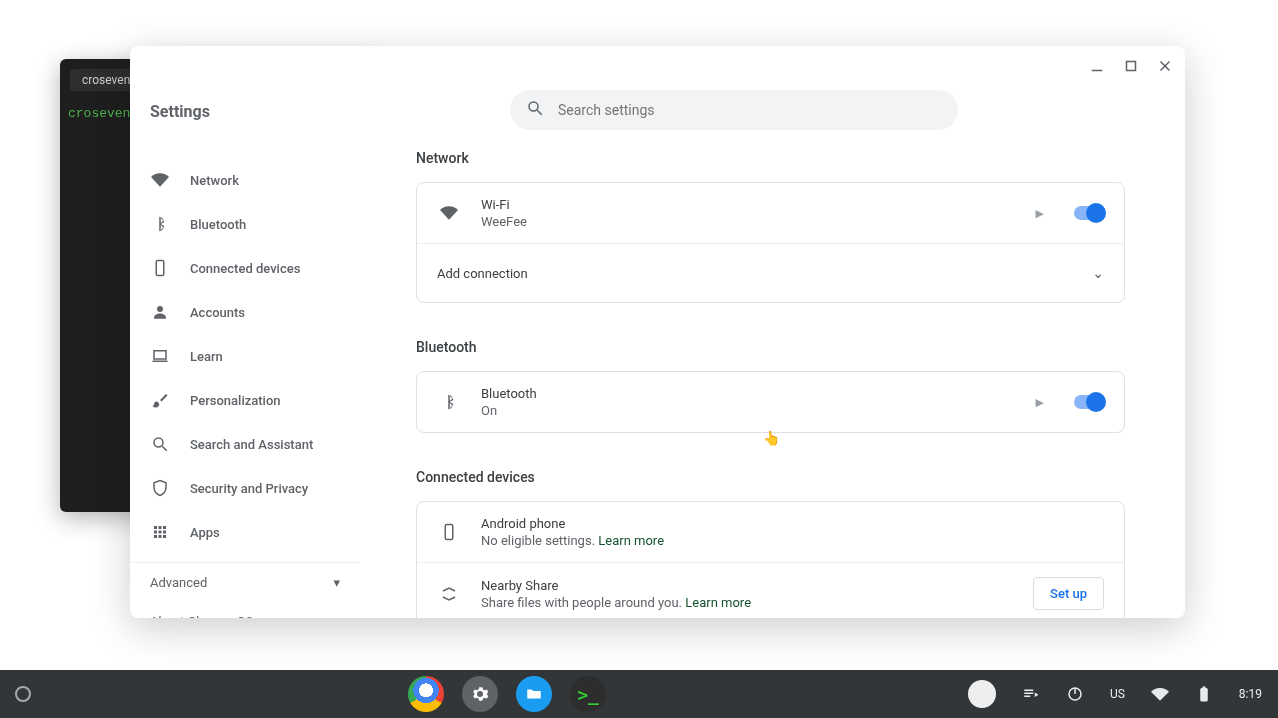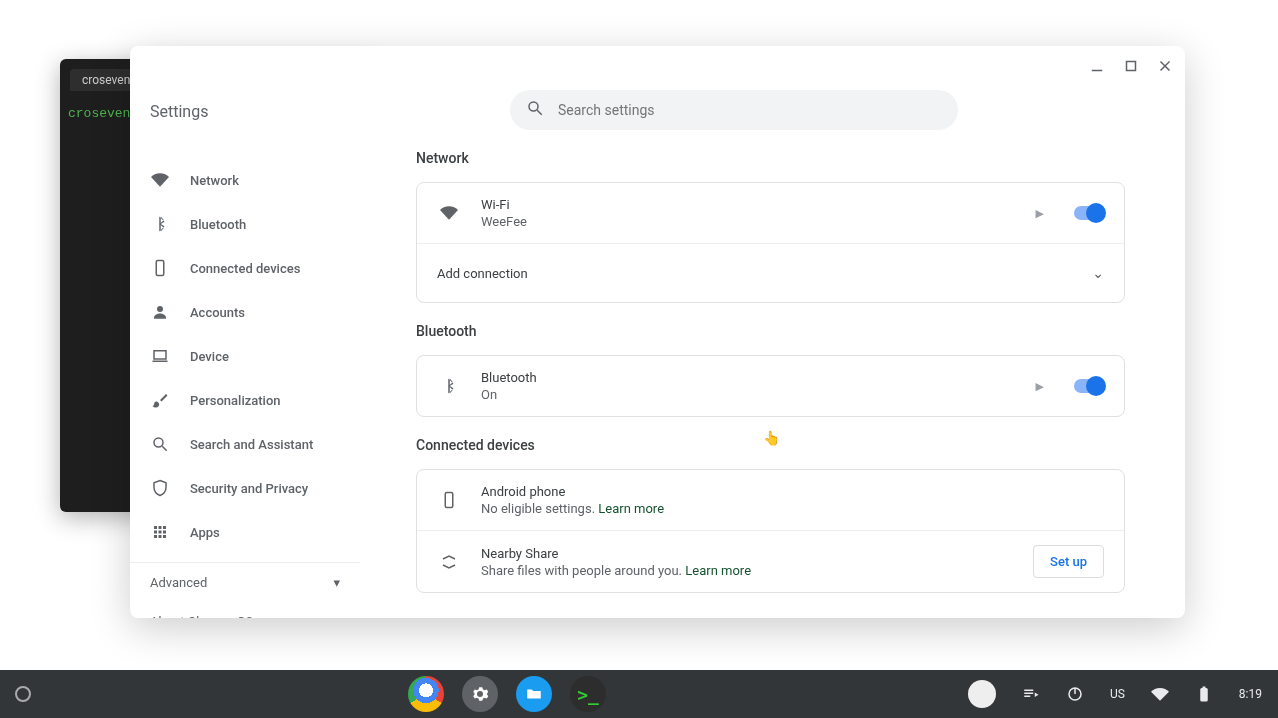--- a/index.html
+++ b/index.html
@@ -32,21 +32,21 @@
 .window-controls .ctrl {
   width: 24px; height: 24px; display: flex; align-items: center; justify-content: center;
   color: #5f6368; font-size: 16px; cursor: pointer;
 }
 
 .settings-body { display: flex; flex: 1; overflow: hidden; }
 
 
 .sidebar { width: 230px; padding-top: 64px; border-right: none; position: relative; }
 .sidebar-title {
-  position: absolute; top: 56px; left: 20px; font-size: 16px; color: #5f6368; font-weight: 400;
+  position: absolute; top: 56px; left: 20px; font-size: 16px; color: #5f6368; font-weight: 700;
 }
 .sidebar-list { margin-top: 48px; }
 .sidebar-item {
   display: flex; align-items: center; height: 44px; padding-left: 20px;
   color: #5f6368; font-size: 13px; cursor: pointer;
 }
 .sidebar-item .icon { width: 20px; height: 20px; margin-right: 20px; display: flex; align-items: center; justify-content: center; }
 .sidebar-item .label { font-weight: 500; }
 
 .advanced-row {
@@ -65,21 +65,21 @@
 }
 .search-bar .icon { color: #5f6368; margin-right: 14px; }
 .search-bar input {
   border: none; outline: none; background: transparent; flex: 1;
   font-size: 14px; color: #0f172a;
 }
 .content { padding: 104px 60px 0 56px; }
 .section-title { font-size: 14px; color: #3c4043; font-weight: 500; margin-bottom: 16px; }
 
 .card {
-  border: 1px solid #e0e0e0; border-radius: 8px; background: #fff; margin-bottom: 20px;
+  border: 1px solid #e0e0e0; border-radius: 8px; background: #fff; margin-bottom: 36px;
 }
 .card-row {
   display: flex; align-items: center; padding: 14px 20px; min-height: 58px;
   border-bottom: 1px solid #eee; position: relative;
 }
 .card-row:last-child { border-bottom: none; }
 .card-row .row-icon { width: 24px; height: 24px; color: #5f6368; margin-right: 20px; display: flex; align-items: center; justify-content: center; }
 .card-row .row-text { flex: 1; }
 .card-row .row-title { font-size: 13px; color: #3c4043; }
 .card-row .row-sub { font-size: 13px; color: #5f6368; margin-top: 2px; }
@@ -188,21 +188,21 @@
             </span>
           <span class="label">Accounts</span>
         </div>
         <div class="sidebar-item">
           <span class="icon">
               <svg viewBox="0 0 24 24" fill="none" stroke="#5f6368" stroke-width="2">
                 <rect x="4" y="5" width="16" height="11"></rect>
                 <line x1="2" y1="19" x2="22" y2="19"></line>
               </svg>
             </span>
-          <span class="label">Device</span>
+          <span class="label">Learn</span>
         </div>
         <div class="sidebar-item">
           <span class="icon">
               <svg viewBox="0 0 24 24" fill="#5f6368">
                 <path d="M20 4l-8 8 2 2 8-8-2-2zM7 14c-2 0-3 2-3 4 0 1-1 2-2 2 1 2 3 2 5 2 2 0 4-2 4-4 0-2-2-4-4-4z"></path>
               </svg>
             </span>
           <span class="label">Personalization</span>
         </div>
         <div class="sidebar-item">

